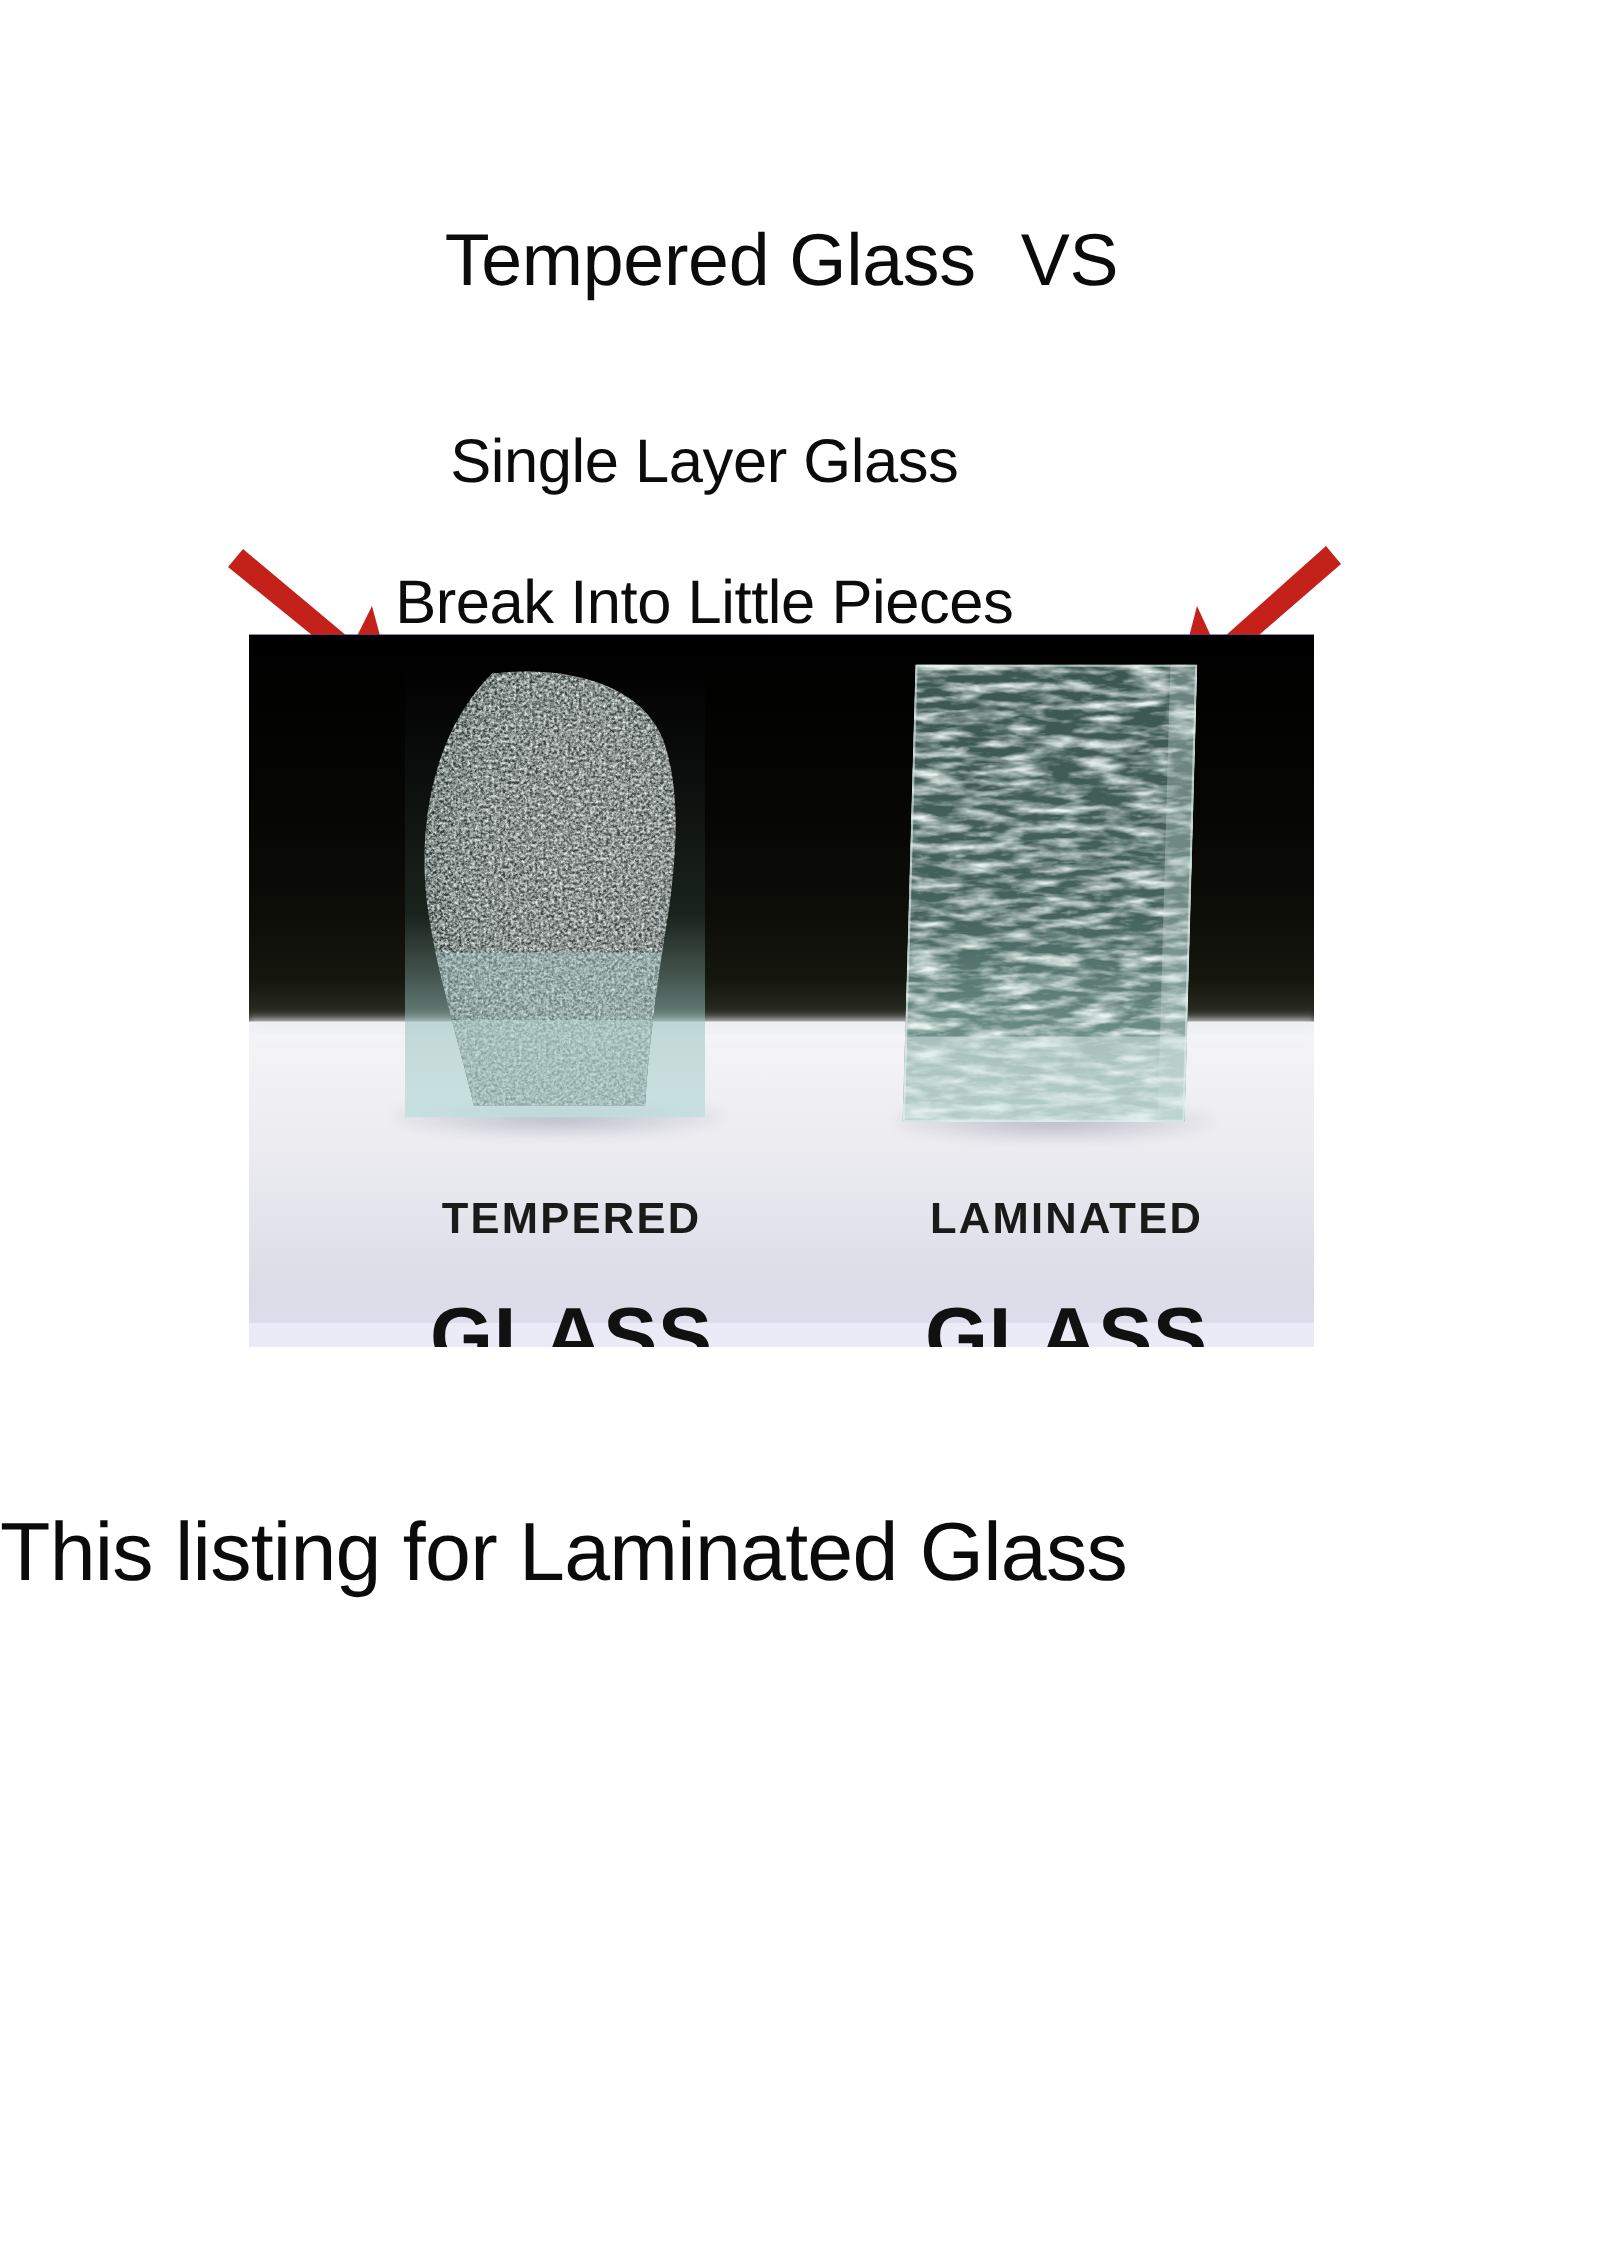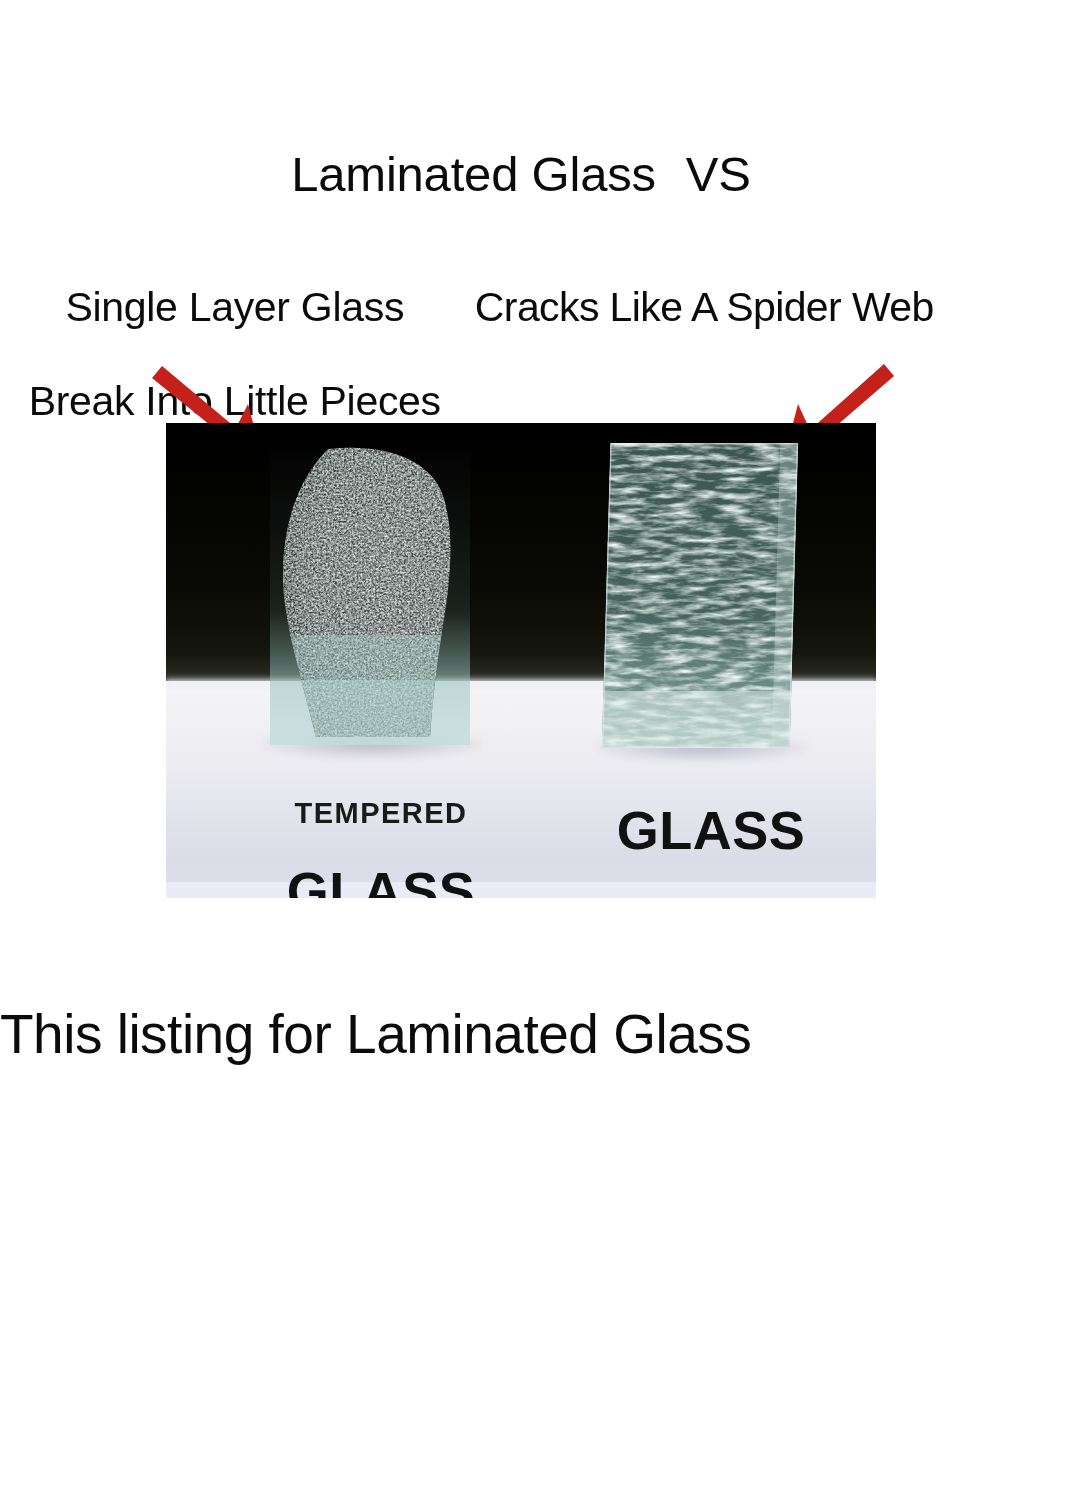--- a/index.html
+++ b/index.html
@@ -44,20 +44,21 @@
   .headline .gap-sm { display: inline-block; width: 30px; }
 
   
   .subcaptions {
     position: absolute;
     left: 0;
     top: 242px;
     width: 939px;
     height: 120px;
     display: flex;
+    flex-direction: column;
   }
   .subcol {
     flex: 1 1 50%;
     text-align: center;
     white-space: pre;
   }
   .subcol .line {
     font-size: 41px;
     font-weight: 400;
     line-height: 58px;
@@ -217,21 +218,21 @@
     color: #0b0b0b;
     white-space: pre;
   }
 </style>
 </head>
 <body>
 
 <div class="canvas">
 
   <div class="headline">
-    <span>Laminated Glass</span>
+    <span>Tempered Glass</span>
     <span class="gap-sm"></span>
     <span>VS</span>
     <span class="gap-sm"></span>
   </div>
 
   <div class="subcaptions">
     <div class="subcol left">
       <div class="line">Single Layer Glass</div>
       <div class="line">Break Into Little Pieces</div>
     </div>
@@ -346,19 +347,20 @@
         <rect x="0" y="0" width="188" height="305" fill="none" stroke="#e4f2f0" stroke-opacity="0.6" stroke-width="3"></rect>
         <rect x="170" y="0" width="18" height="305" fill="#d7e8e6" opacity="0.30"></rect>
       </svg>
     </div>
 
     <div class="photo-caption cap-tempered">
       <span class="small">TEMPERED</span>
       <span class="big">GLASS</span>
     </div>
     <div class="photo-caption cap-laminated">
+      <span class="small">LAMINATED</span>
       <span class="big">GLASS</span>
     </div>
   </div>
 
   <div class="footer-note">This listing for Laminated Glass</div>
 
 </div>
 
 </body></html>

